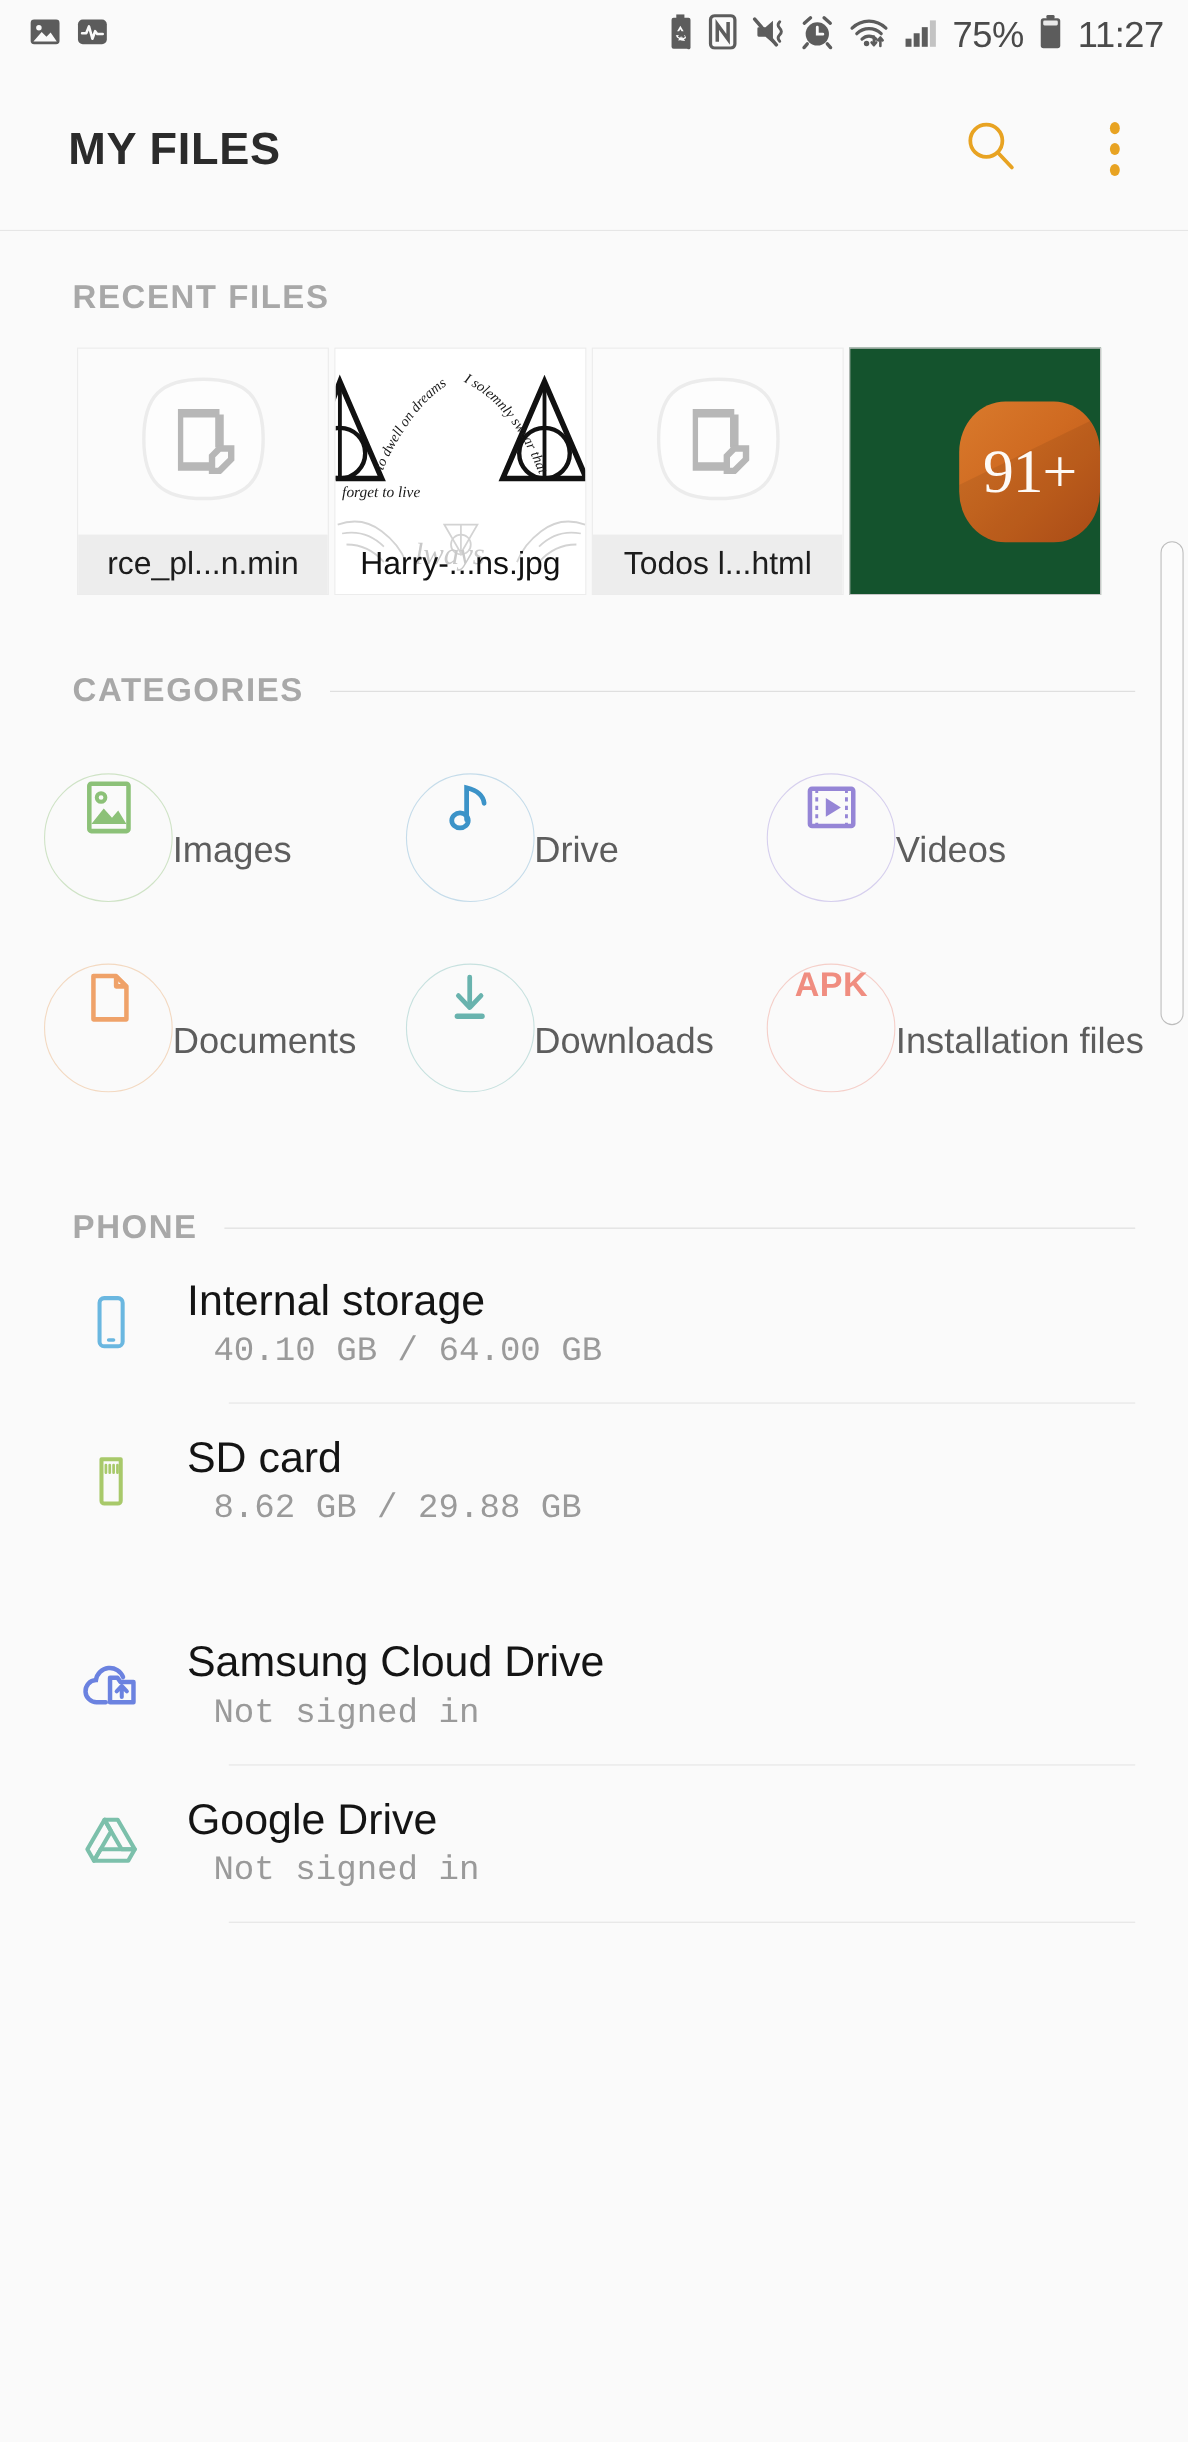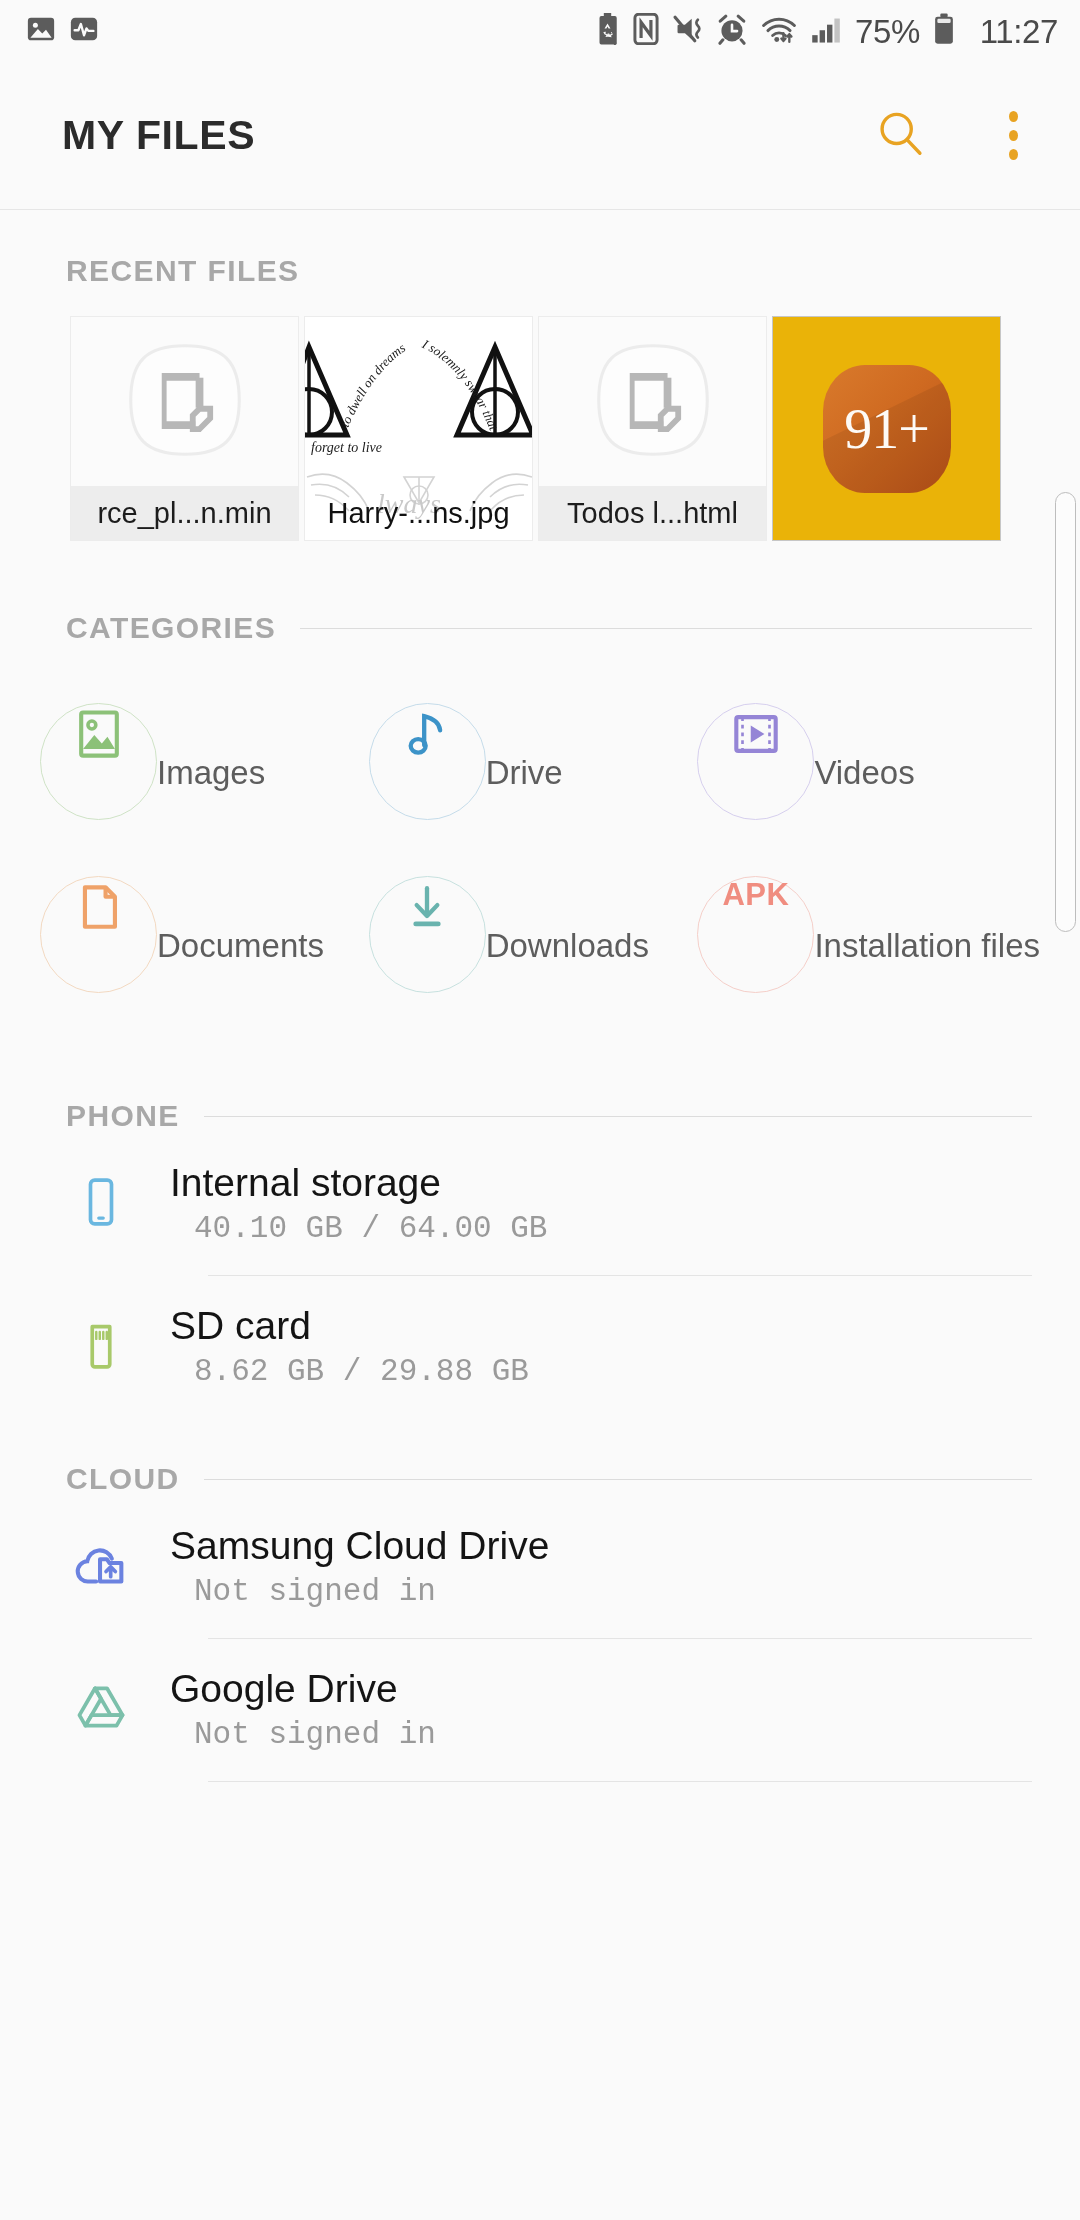--- a/index.html
+++ b/index.html
@@ -32,21 +32,21 @@
   .status-right { margin-left: auto; display: flex; align-items: center; gap: 11px; }
   .sicon { display: block; }
   .status-text {
     font-size: 33px;
     color: #4a4a4a;
     font-family: "Liberation Sans", sans-serif;
     letter-spacing: -0.4px;
     line-height: 1;
   }
   .battery-pct { margin-right: 2px; }
-  .clock { margin-left: 14px; }
+  .clock { margin-left: 3px; }
 
   
   .app-bar {
     position: relative;
     height: 148px;
     background: #fafafa;
     display: flex;
     align-items: center;
     padding: 0 28px 0 62px;
     border-bottom: 1px solid #e6e6e6;
@@ -125,23 +125,23 @@
   }
   .tile-img .cap-overlay {
     position: absolute; bottom: 0; left: 0; right: 0;
     height: 54px;
     display: flex; align-items: center; justify-content: center;
     font-size: 29px; color: #111;
     font-family: "Liberation Sans", sans-serif;
     white-space: nowrap;
   }
   .tile-more {
-    background: #eab308;
+    background: #14532d;
     border-color: #c6c6c6;
-    align-items: center;
+    align-items: flex-end;
     justify-content: center;
   }
   .more-squircle {
     width: 128px; height: 128px;
     border-radius: 42px / 46px;
     background: linear-gradient(135deg, #d97a2c 0%, #cf6a21 45%, #b85218 100%);
     display: flex; align-items: center; justify-content: center;
     position: relative;
     overflow: hidden;
   }
@@ -563,24 +563,20 @@
           </span>
         </div>
         <div class="row-text">
           <div class="row-title">SD card</div>
           <div class="row-sub">8.62 GB / 29.88 GB</div>
         </div>
       </div>
     </div>
 
     <div class="spacer-cloud"></div>
-    <div class="labeled-rule">
-      <span class="section-label">CLOUD</span>
-      <span class="rule"></span>
-    </div>
 
     <div class="list">
       <div class="list-row">
         <div class="row-icon">
           <span>
             <svg width="62" height="62" viewBox="0 0 32 32">
                 <path d="M13.5 24.5h-4a5.2 5.2 0 01-.6-10.4 6.6 6.6 0 0112.7-1.4" fill="none" stroke="#6b82e0" stroke-width="2.1" stroke-linecap="round"></path>
                 <path d="M15.5 13h3.5l1.4 2h6.1v9.5h-11z" fill="none" stroke="#6b82e0" stroke-width="2.1" stroke-linejoin="round"></path>
                 <path d="M21 22v-5 M18.6 19.4 L21 16.9 L23.4 19.4" fill="none" stroke="#6b82e0" stroke-width="1.9" stroke-linecap="round" stroke-linejoin="round"></path>
               </svg>

